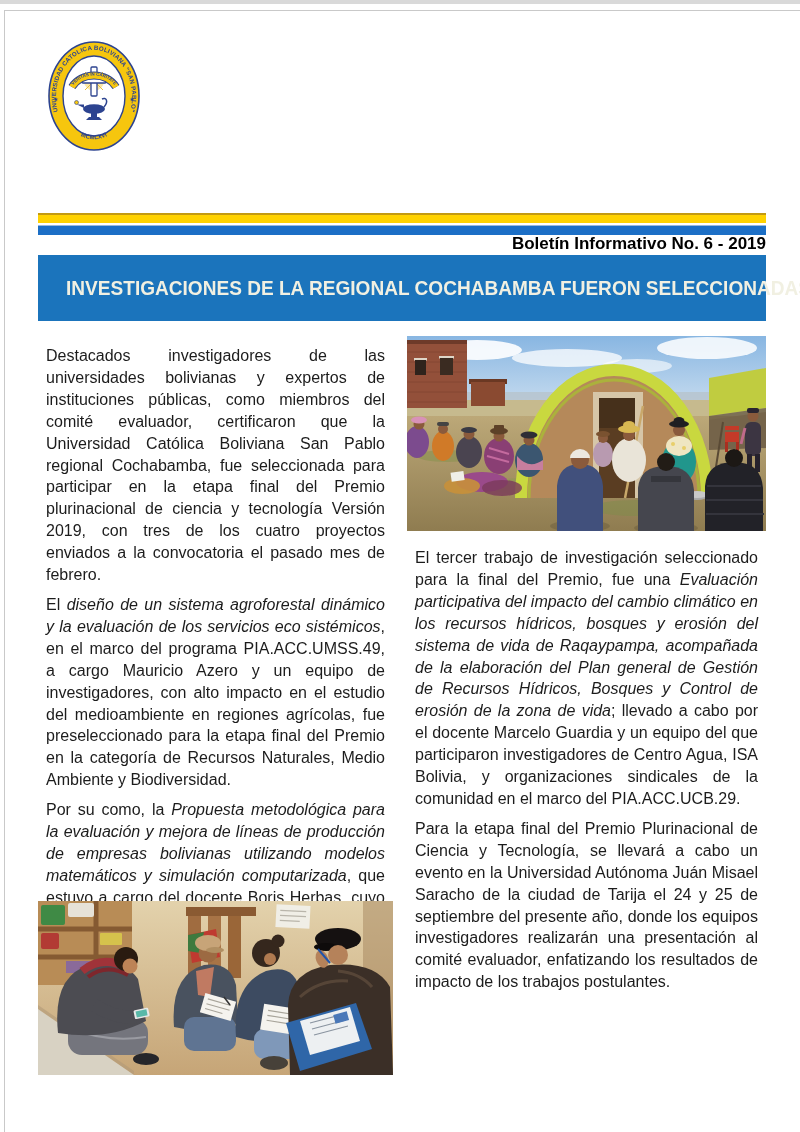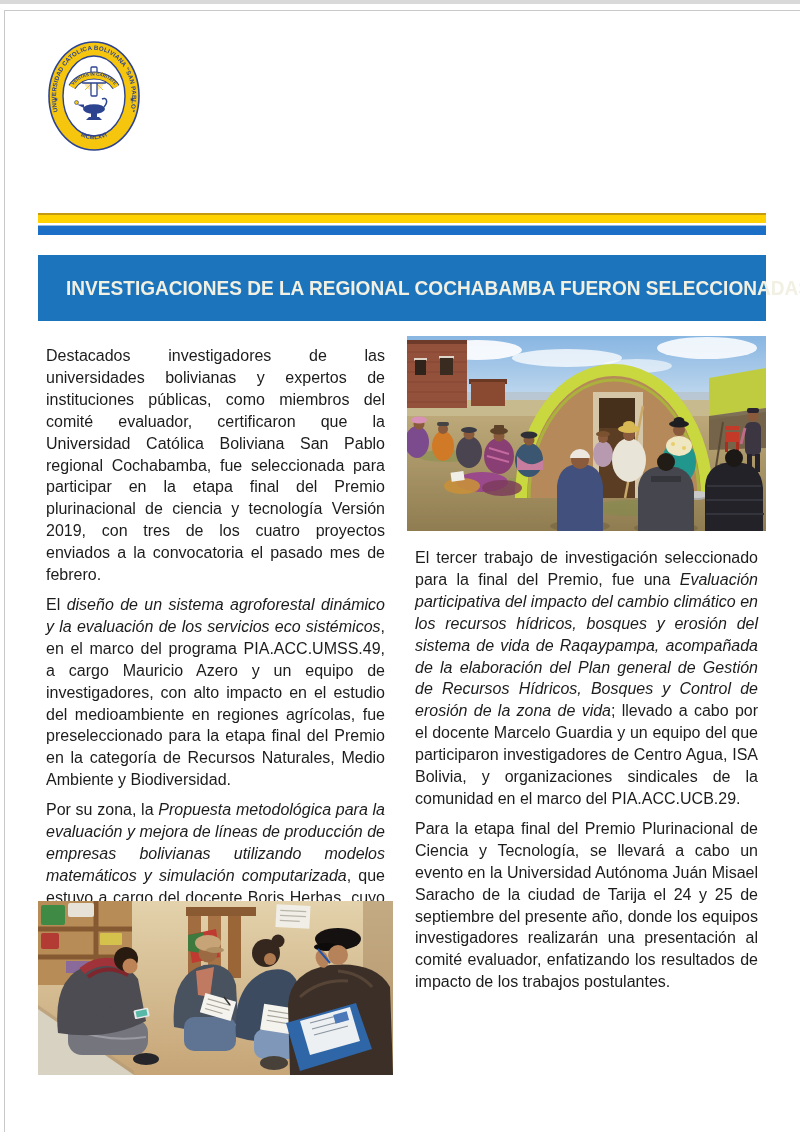--- a/index.html
+++ b/index.html
@@ -93,29 +93,30 @@
         <text x="84" y="60" font-size="5" text-anchor="middle">★</text>
       </g>
     </svg>
   </div>
 
 
 
   <div class="bar bar-yellow"></div>
   <div class="bar bar-blue"></div>
 
+  <div class="issue">Boletín Informativo No. 6  - 2019</div>
 
   <div class="banner">
     <div class="banner-line"><span>INVESTIGACIONES DE LA REGIONAL COCHABAMBA FUERON SELECCIONADAS</span></div>
   </div>
 
   <div class="col col-left">
       <p><span>Destacados investigadores de las universidades bolivianas y expertos de instituciones públicas, como miembros del comité evaluador, certificaron que la Universidad Católica Boliviana San Pablo regional Cochabamba, fue seleccionada para participar en la etapa final del Premio plurinacional de ciencia y tecnología Versión 2019, con tres de los cuatro proyectos enviados a la convocatoria el pasado mes de febrero.</span></p>
       <p><span>El </span><em>diseño de un sistema agroforestal dinámico y la evaluación de los servicios eco sistémicos</em><span>, en el marco del programa PIA.ACC.UMSS.49, a cargo Mauricio Azero y un equipo de investigadores, con alto impacto en el estudio del medioambiente en regiones agrícolas, fue preseleccionado para la etapa final del Premio en la categoría de Recursos Naturales, Medio Ambiente y Biodiversidad.</span></p>
-      <p><span>Por su zona, la </span><em>Propuesta metodológica para la evaluación y mejora de líneas de producción de empresas bolivianas utilizando modelos matemáticos y simulación computarizada</em><span>, que estuvo a cargo del docente Boris Herbas, cuyo aporte siguió la línea de la originalidad e inno-</span></p>
+      <p><span>Por su como, la </span><em>Propuesta metodológica para la evaluación y mejora de líneas de producción de empresas bolivianas utilizando modelos matemáticos y simulación computarizada</em><span>, que estuvo a cargo del docente Boris Herbas, cuyo aporte siguió la línea de la originalidad e inno-</span></p>
     </div>
 
   <div class="photo photo-right">
     <svg width="359" height="195" viewBox="0 0 359 195" xmlns="http://www.w3.org/2000/svg">
       <defs>
         <linearGradient id="skyG" x1="0" y1="0" x2="0" y2="1">
           <stop offset="0" stop-color="#88b6e2"></stop>
             <stop offset="1" stop-color="#d9e7f3"></stop>
         </linearGradient>
         <linearGradient id="groundG" x1="0" y1="0" x2="0" y2="1">

